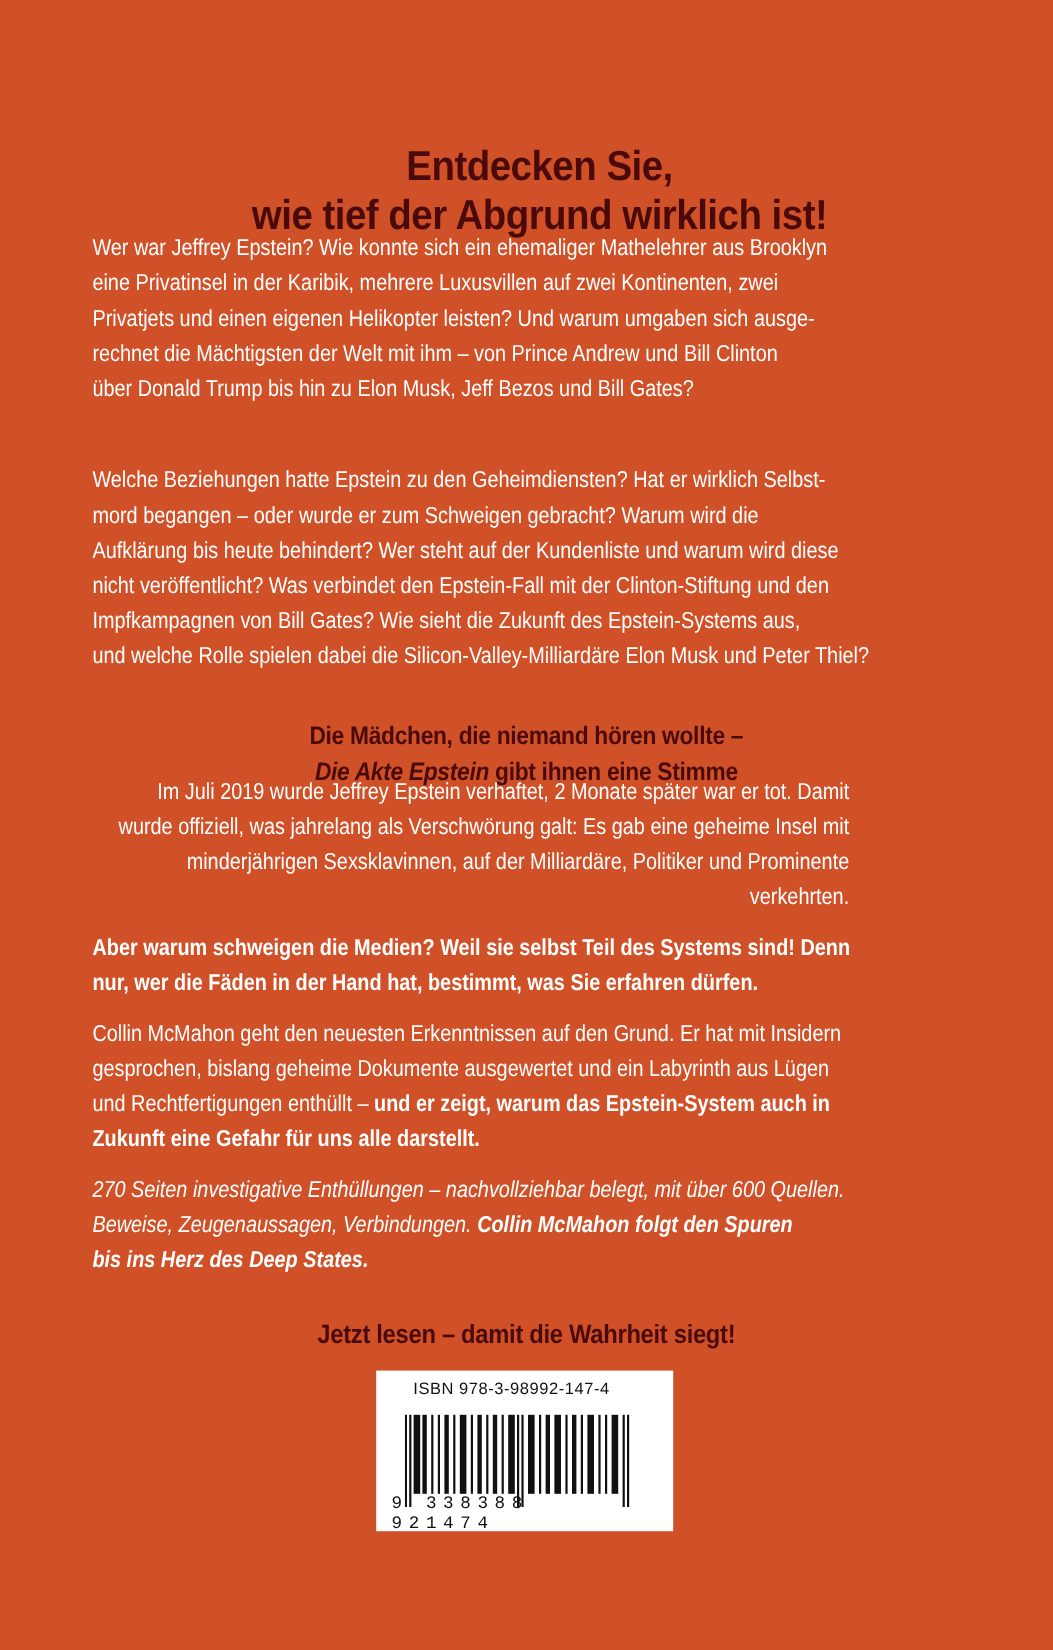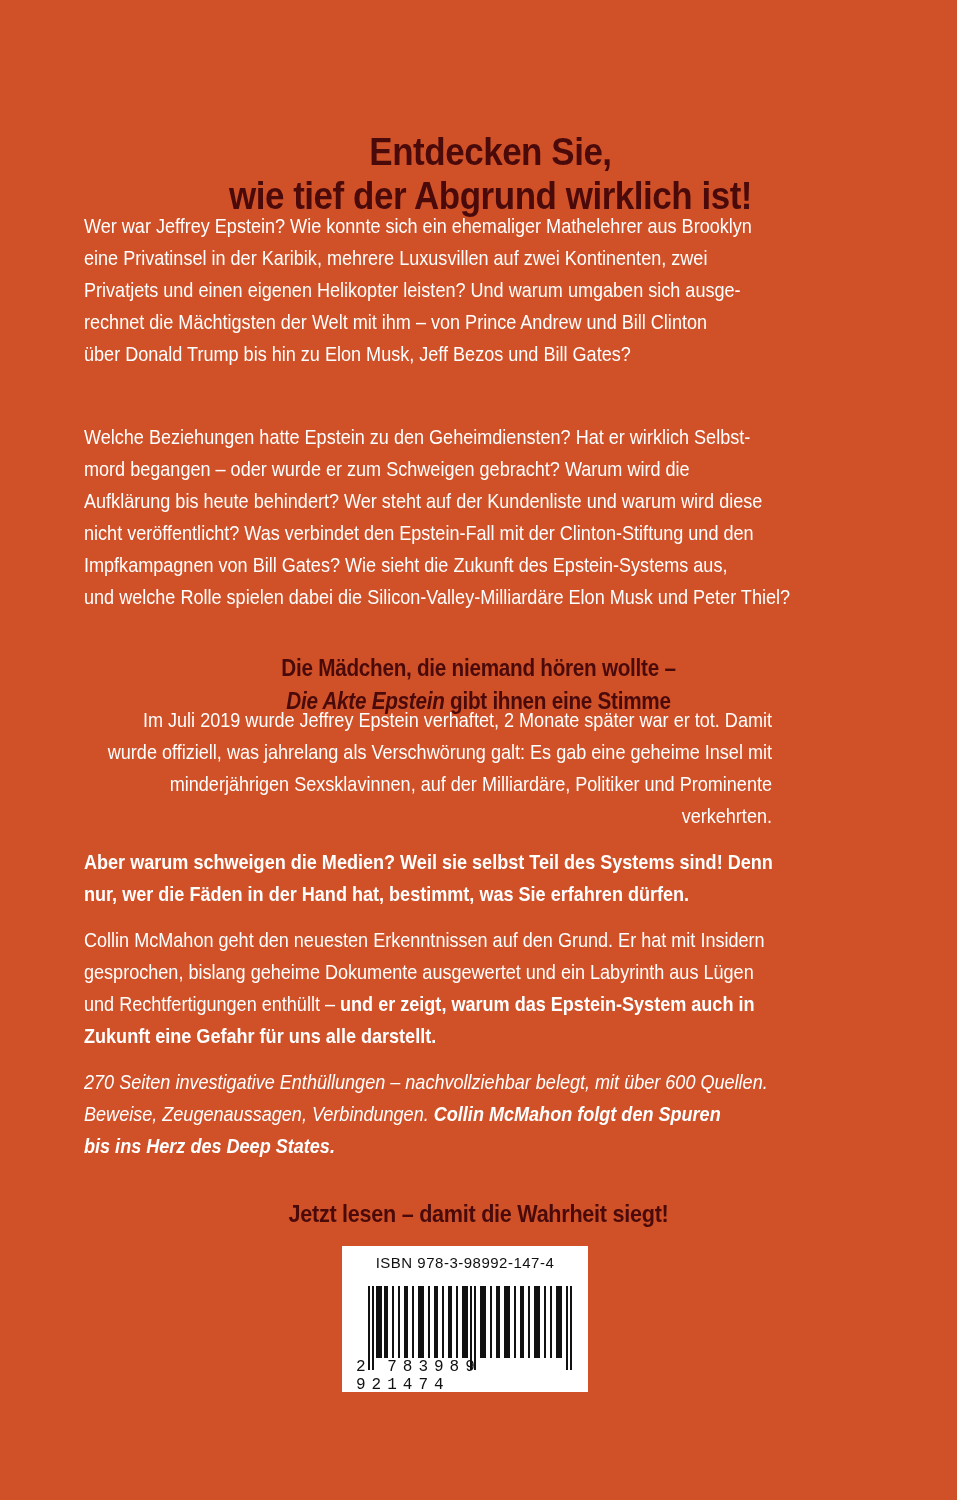--- a/index.html
+++ b/index.html
@@ -23,21 +23,21 @@
   .para {
     position: absolute; left: 84px; width: 800px;
     color: #ffffff; font-size: 21px; line-height: 32px;
   }
   .line { display: block; white-space: nowrap; transform: scaleX(0.86); transform-origin: left center; }
   .sub .line { transform: scaleX(0.9); transform-origin: center center; }
   .headline .line { transform: scaleX(0.92); transform-origin: center center; }
   .b { font-weight: bold; }
   .i { font-style: italic; }
   .barcode-box {
-    position: absolute; left: 342px; top: 1246px; width: 246px; height: 146px;
+    position: absolute; left: 342px; top: 1246px; width: 270px; height: 146px;
     background: #ffffff;
   }
   .isbn-text {
     position: absolute; left: 0; top: 8px; width: 246px; text-align: center;
     font-size: 15px; color: #111; letter-spacing: 0.5px;
   }
   .bars { position: absolute; left: 26px; top: 40px; width: 210px; height: 84px; }
   .ean-digits {
     position: absolute; left: 14px; top: 112px; width: 224px;
     font-size: 16px; color: #111; letter-spacing: 6px; font-family: "Liberation Mono", monospace;
@@ -134,16 +134,16 @@
         <rect x="152" y="0" width="4" height="72"></rect>
         <rect x="160" y="0" width="2" height="72"></rect>
         <rect x="166" y="0" width="6" height="72"></rect>
         <rect x="176" y="0" width="2" height="72"></rect>
         <rect x="182" y="0" width="2" height="72"></rect>
         <rect x="188" y="0" width="6" height="72"></rect>
         <rect x="198" y="0" width="2" height="84"></rect>
         <rect x="202" y="0" width="2" height="84"></rect>
       </g>
     </svg>
-    <div class="ean-digits">2 783989 921474</div>
+    <div class="ean-digits">9 338388 921474</div>
   </div>
 
 </div>
 
 </body></html>

